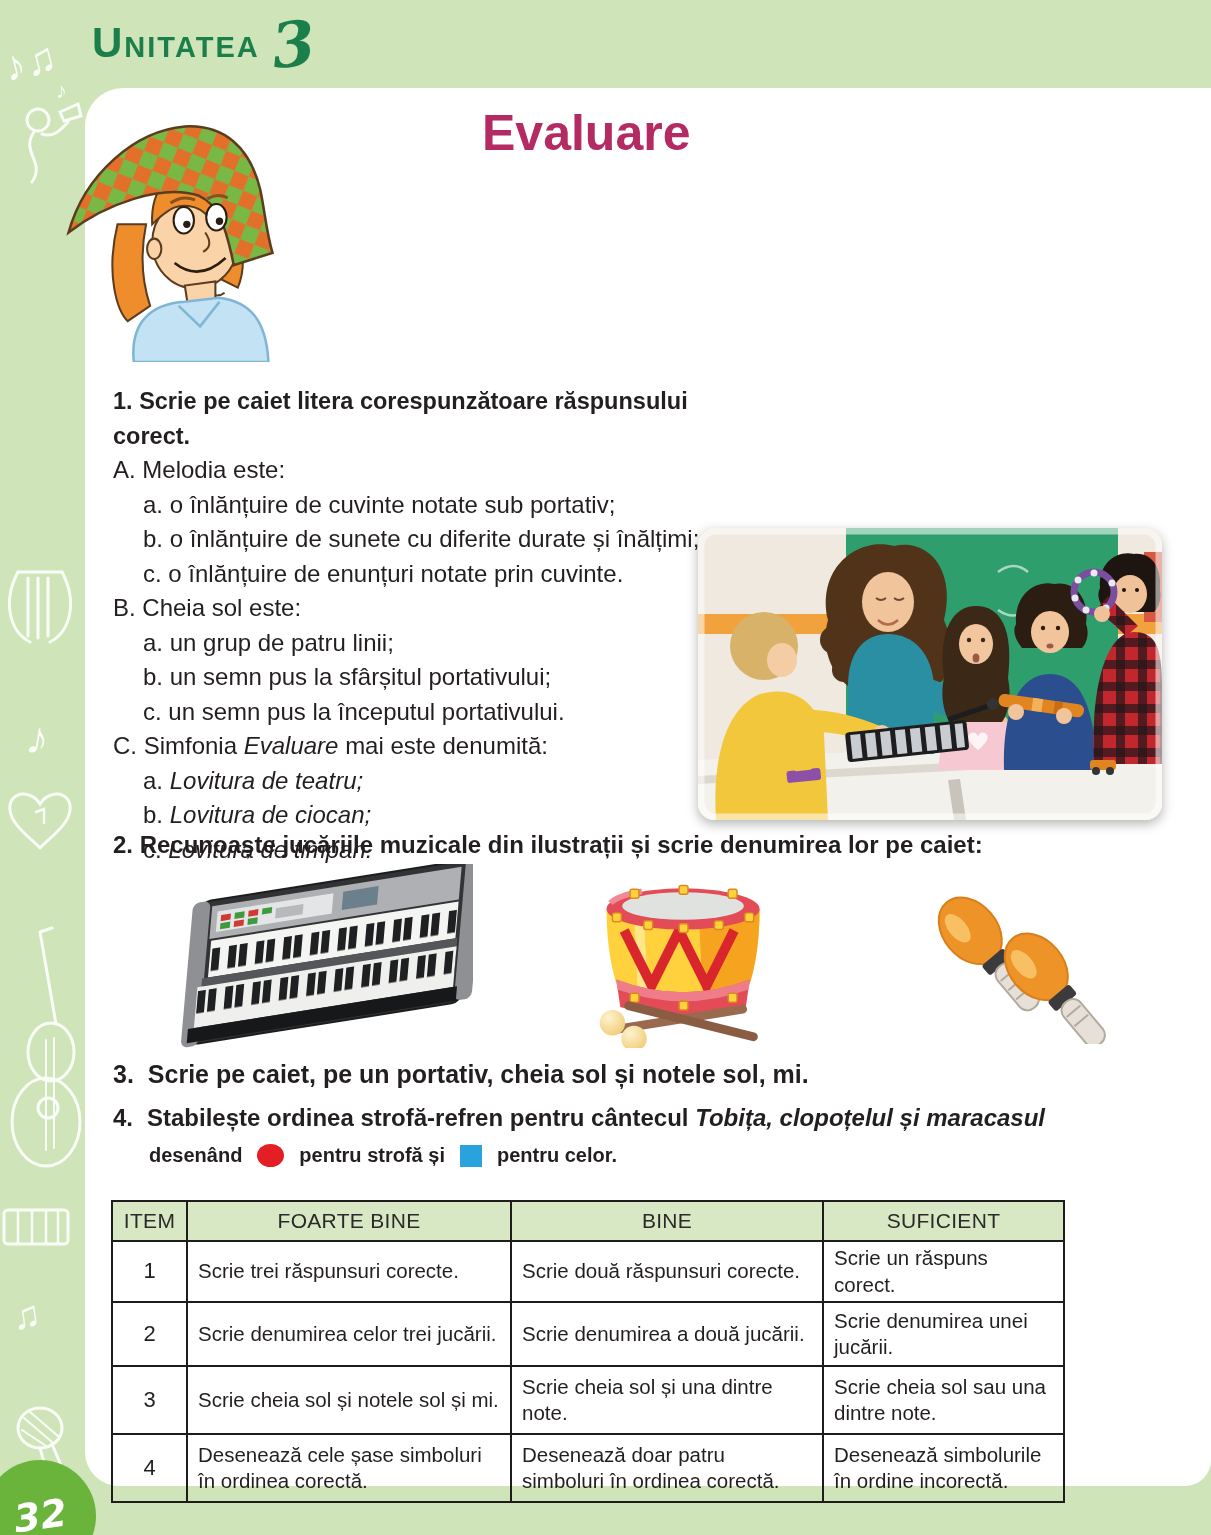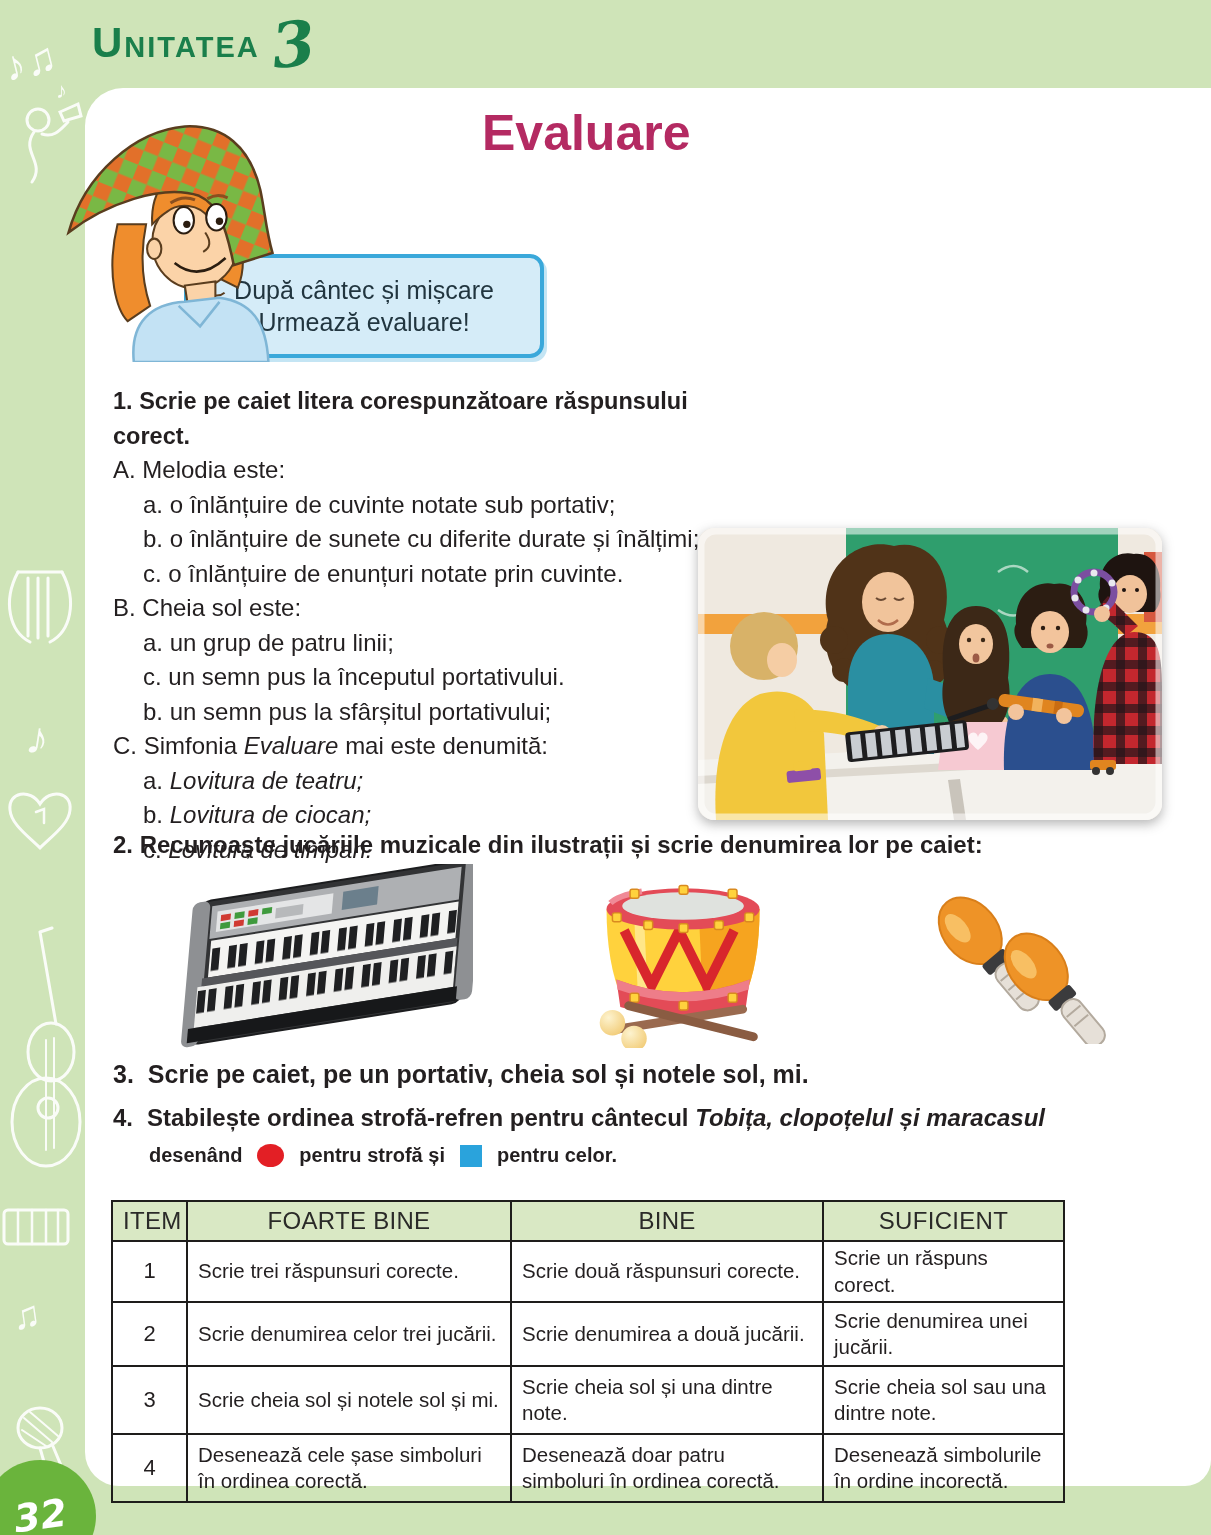--- a/index.html
+++ b/index.html
@@ -35,21 +35,21 @@
   .q3{position:absolute;left:113px;top:1060px;font-weight:bold;font-size:25px;z-index:2;}
   .qnum{margin-right:14px;}
   .q4a{position:absolute;left:113px;top:1104px;width:1030px;font-weight:bold;font-size:24px;z-index:2;}
   .q4b{position:absolute;left:149px;top:1144px;font-weight:bold;font-size:20px;
        display:flex;align-items:center;gap:15px;z-index:2;}
   .dot{width:27px;height:23px;border-radius:50%;background:var(--strofa-red,#e31f25);display:inline-block;}
   .square{width:22px;height:22px;background:var(--refren-blue,#2aa3dc);display:inline-block;}
   .rubric{position:absolute;left:111px;top:1200px;width:952px;border-collapse:collapse;
           table-layout:fixed;font-size:20.5px;z-index:2;}
   .rubric th,.rubric td{border:2.4px solid #1e1d1b;padding:3px 10px;vertical-align:middle;line-height:1.3;}
-  .rubric th{background:var(--table-header-bg,#d9e8c4);font-weight:normal;font-size:24px;
+  .rubric th{background:var(--table-header-bg,#d9e8c4);font-weight:normal;font-size:21px;
              height:32px;letter-spacing:.3px;color:#2a2a28;}
   .rubric td.item{text-align:center;font-size:22px;}
   .rubric tbody tr:nth-child(1) td{height:38px;}
   .rubric tbody tr:nth-child(2) td{height:56px;}
   .rubric tbody tr:nth-child(3) td{height:60px;}
   .rubric tbody tr:nth-child(4) td{height:60px;}
   .badge{position:absolute;left:-16px;top:1460px;width:112px;height:112px;border-radius:50%;
          background:var(--page-badge-green,#6ab43c);z-index:5;
          display:flex;align-items:center;justify-content:center;}
   .badge span{color:#fff;font-weight:bold;font-style:italic;font-size:38px;transform:rotate(-8deg);
@@ -125,35 +125,31 @@
     <path d="M104,99 Q116,91 128,96" stroke="#8a4f1f" stroke-width="3" fill="none"></path>
     <path d="M140,95 Q150,89 160,94" stroke="#8a4f1f" stroke-width="3" fill="none"></path>
     <path d="M138,128 Q147,141 136,147" stroke="#5a3d1e" stroke-width="2" fill="none"></path>
     <path d="M108,158 Q132,177 158,153" stroke="#2b1d10" stroke-width="2.5" fill="none"></path>
     <path d="M142,188 Q151,192 157,187" stroke="#5a3d1e" stroke-width="2" fill="none"></path>
     <path d="M118,180 L122,206 L148,201 L148,176 Z" fill="#fbd3a8" stroke="#5a3d1e" stroke-width="2"></path>
     <path d="M68,255 C64,215 86,198 118,196 L152,192 C182,196 198,214 200,255 Z" fill="#c3e2f4" stroke="#7fb6d6" stroke-width="2.5"></path>
     <path d="M112,200 L133,220 L152,196" stroke="#7fb6d6" stroke-width="2.5" fill="none"></path>
   </svg>
 
-  <div class="bubble">
-    <div>După cântec și mișcare</div>
-    <div>Urmează evaluare!</div>
-  </div>
 
   <div class="q1">
     <div class="heading">1. Scrie pe caiet litera corespunzătoare răspunsului corect.</div>
     <div>A. Melodia este:</div>
     <div class="opt">a. o înlănțuire de cuvinte notate sub portativ;</div>
     <div class="opt">b. o înlănțuire de sunete cu diferite durate și înălțimi;</div>
     <div class="opt">c. o înlănțuire de enunțuri notate prin cuvinte.</div>
     <div>B. Cheia sol este:</div>
     <div class="opt">a. un grup de patru linii;</div>
+    <div class="opt">b. un semn pus la sfârșitul portativului;</div>
     <div class="opt">c. un semn pus la începutul portativului.</div>
-    <div class="opt">b. un semn pus la sfârșitul portativului;</div>
     <div><span>C. Simfonia</span> <span class="it">Evaluare</span> <span>mai este denumită:</span></div>
     <div class="opt"><span>a.</span> <span class="it">Lovitura de teatru;</span></div>
     <div class="opt"><span>b.</span> <span class="it">Lovitura de ciocan;</span></div>
     <div class="opt"><span>c.</span> <span class="it">Lovitura de timpan.</span></div>
   </div>
 
   <svg class="photo-svg" viewBox="0 0 464 292">
     <defs>
       <clipPath id="ph">
           <rect x="0" y="0" width="464" height="292" rx="16"></rect>

